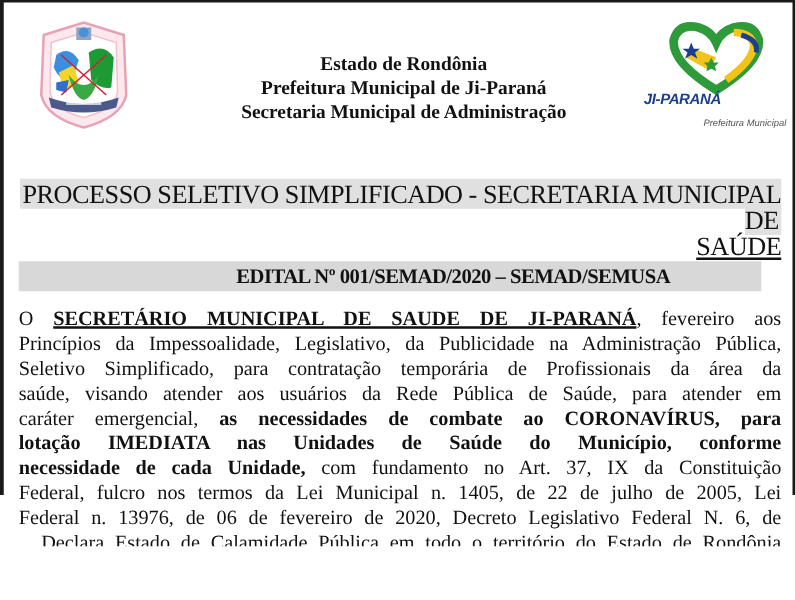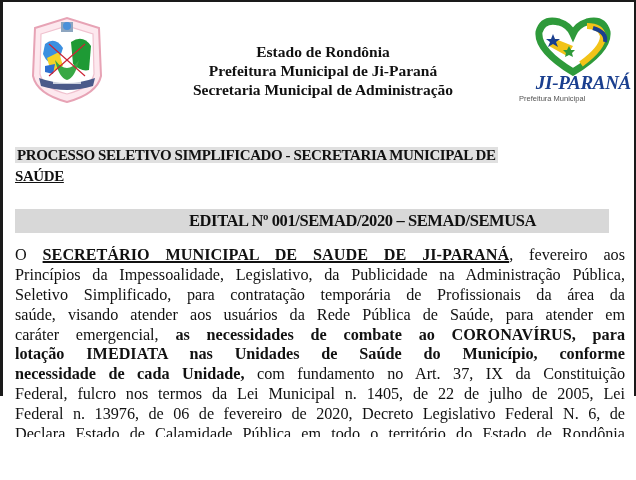--- a/index.html
+++ b/index.html
@@ -50,47 +50,48 @@
       left: 512px;
       top: 14px;
       width: 116px;
       height: 92px;
     }
     .logo-name {
       position: absolute;
       left: 0;
       top: 56px;
       width: 116px;
-      text-align: right;
-      font-family: Liberation Serif, serif;
+      text-align: left;
+      font-family: Liberation Sans, sans-serif;
       font-weight: bold;
       font-style: italic;
-      font-size: 19px;
+      font-size: 12px;
       color: #1a3f8f;
       letter-spacing: -0.3px;
     }
     .logo-sub {
       position: absolute;
       left: 4px;
       top: 78px;
       width: 110px;
-      text-align: left;
+      text-align: right;
       font-family: "Liberation Sans", "DejaVu Sans", sans-serif;
+      font-style: italic;
       font-size: 7.5px;
       color: #555;
     }
     
     .title {
       position: absolute;
       left: 12px;
       top: 143px;
       width: 610px;
-      text-align: left;
-      font-weight: bold;
-      font-size: 15px;
+      text-align: right;
+      font-weight: normal;
+      font-size: 21px;
       line-height: 21px;
       letter-spacing: -0.4px;
     }
     .title .hl {
       background: #e0e0e0;
       padding: 0 2px;
     }
     .title .u {
       text-decoration: underline;
     }
@@ -126,20 +127,21 @@
     .body .line {
       display: block;
       text-align: justify;
       text-align-last: justify;
       white-space: nowrap;
       height: 19.9px;
       overflow: hidden;
     }
     .body .line.cut {
       height: 12px;
+      margin-left: 18px;
     }
     .b { font-weight: bold; }
     .bu { font-weight: bold; text-decoration: underline; text-decoration-thickness: 2px; }
   </style>
 </head>
 <body>
 
 <div class="page">
 
   <svg class="crest" viewBox="0 0 84 92">

